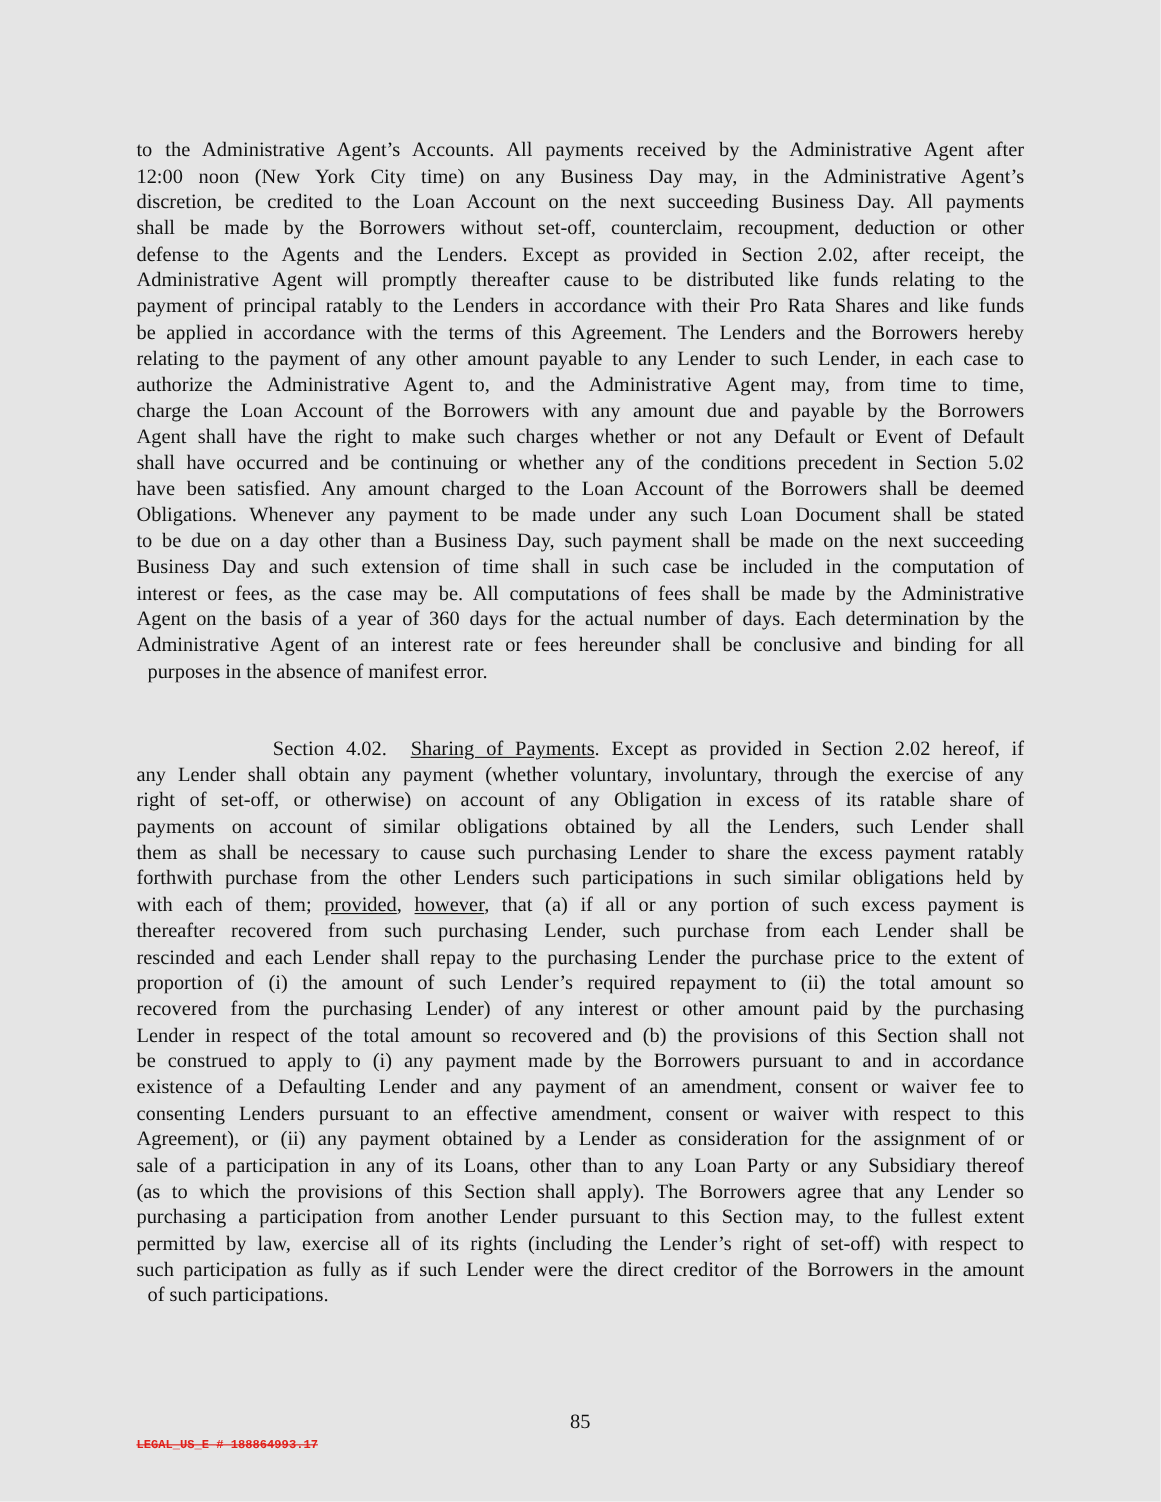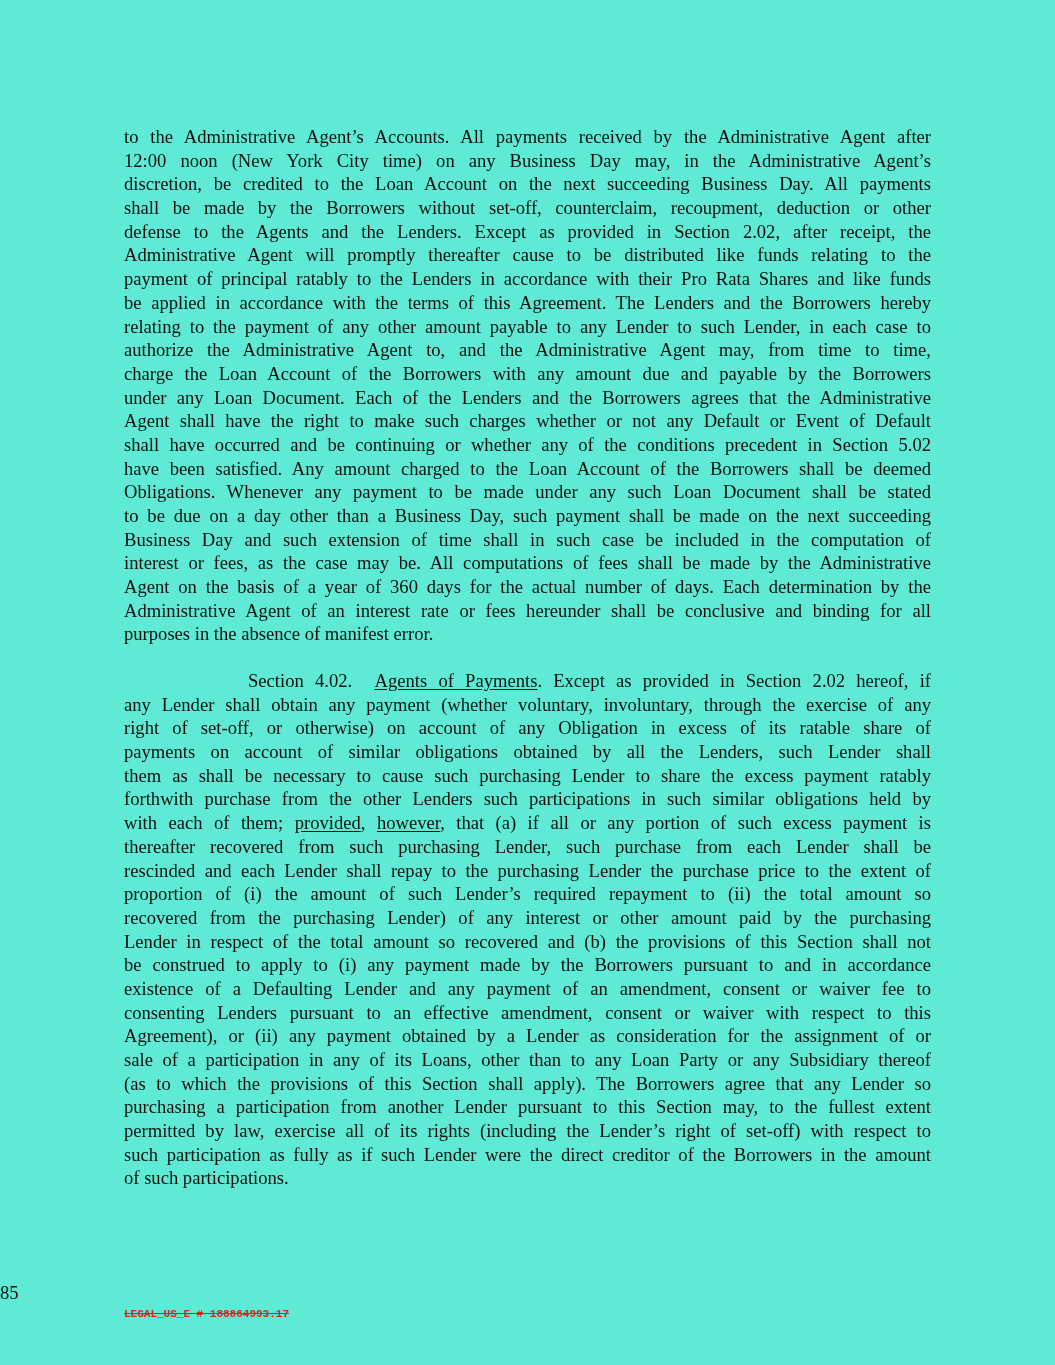--- a/index.html
+++ b/index.html
@@ -1,57 +1,56 @@
 <!DOCTYPE html>
 <html><head>
   <meta charset="utf-8">
   <style>
     html, body { margin: 0; padding: 0; background: #ffffff; }
     body { width: 1055px; height: 1365px; position: relative; overflow: hidden; }
-    .page { position: absolute; left: 0; top: 0; width: 1055px; height: 1365px; background: #5eead4; }
+    .page { position: absolute; left: 0; top: 0; width: 1055px; height: 1365px; background: #e5e5e5; }
     .para { position: absolute; left: 124px; width: 807px; font-family: "Liberation Serif", serif; font-size: 18.6px; color: #111; }
     .line { display: block; height: 23.7px; line-height: 23.7px; text-align: justify; text-align-last: justify; white-space: nowrap; overflow: visible; }
-    .line.last { text-align-last: left; }
+    .line.last { text-align-last: left; margin-left: 10px; }
     .line.indent { padding-left: 124px; }
     .u { text-decoration: underline; text-underline-offset: 2px; }
-    .page-number { position: absolute; left: 0; width: 1055px; top: 1282px; font-family: "Liberation Serif", serif; font-size: 18.6px; color: #111; }
+    .page-number { position: absolute; left: 0; width: 1055px; top: 1282px; text-align: center; font-family: "Liberation Serif", serif; font-size: 18.6px; color: #111; }
     .doc-id { position: absolute; left: 124px; top: 1308px; font-family: Liberation Mono, monospace; font-weight: bold; font-size: 11px; color: #e0201a; text-decoration: line-through; }
   </style>
 </head>
 <body>
 
 <div class="page">
 
   <div class="para" id="p1" style="top:125px;">
       <span class="line">to the Administrative Agent’s Accounts.  All payments received by the Administrative Agent after</span>
       <span class="line">12:00 noon (New York City time) on any Business Day may, in the Administrative Agent’s</span>
       <span class="line">discretion, be credited to the Loan Account on the next succeeding Business Day.  All payments</span>
       <span class="line">shall be made by the Borrowers without set-off, counterclaim, recoupment, deduction or other</span>
       <span class="line">defense to the Agents and the Lenders.  Except as provided in Section 2.02, after receipt, the</span>
       <span class="line">Administrative Agent will promptly thereafter cause to be distributed like funds relating to the</span>
       <span class="line">payment of principal ratably to the Lenders in accordance with their Pro Rata Shares and like funds</span>
       <span class="line">be applied in accordance with the terms of this Agreement.  The Lenders and the Borrowers hereby</span>
       <span class="line">relating to the payment of any other amount payable to any Lender to such Lender, in each case to</span>
       <span class="line">authorize the Administrative Agent to, and the Administrative Agent may, from time to time,</span>
       <span class="line">charge the Loan Account of the Borrowers with any amount due and payable by the Borrowers</span>
-      <span class="line">under any Loan Document.  Each of the Lenders and the Borrowers agrees that the Administrative</span>
       <span class="line">Agent shall have the right to make such charges whether or not any Default or Event of Default</span>
       <span class="line">shall have occurred and be continuing or whether any of the conditions precedent in Section 5.02</span>
       <span class="line">have been satisfied.  Any amount charged to the Loan Account of the Borrowers shall be deemed</span>
       <span class="line">Obligations.  Whenever any payment to be made under any such Loan Document shall be stated</span>
       <span class="line">to be due on a day other than a Business Day, such payment shall be made on the next succeeding</span>
       <span class="line">Business Day and such extension of time shall in such case be included in the computation of</span>
       <span class="line">interest or fees, as the case may be.  All computations of fees shall be made by the Administrative</span>
       <span class="line">Agent on the basis of a year of 360 days for the actual number of days.  Each determination by the</span>
       <span class="line">Administrative Agent of an interest rate or fees hereunder shall be conclusive and binding for all</span>
       <span class="line last">purposes in the absence of manifest error.</span>
     </div>
 
   <div class="para" id="p2" style="top:669px;">
-    <span class="line indent"><span>Section 4.02.</span>&nbsp;&nbsp;<span class="u">Agents of Payments</span><span>.  Except as provided in Section 2.02 hereof, if</span></span>
+    <span class="line indent"><span>Section 4.02.</span>&nbsp;&nbsp;<span class="u">Sharing of Payments</span><span>.  Except as provided in Section 2.02 hereof, if</span></span>
     <div id="p2a">
         <span class="line">any Lender shall obtain any payment (whether voluntary, involuntary, through the exercise of any</span>
         <span class="line">right of set-off, or otherwise) on account of any Obligation in excess of its ratable share of</span>
         <span class="line">payments on account of similar obligations obtained by all the Lenders, such Lender shall</span>
         <span class="line">them as shall be necessary to cause such purchasing Lender to share the excess payment ratably</span>
         <span class="line">forthwith purchase from the other Lenders such participations in such similar obligations held by</span>
       </div>
     <span class="line"><span>with each of them; </span><span class="u">provided</span><span>, </span><span class="u">however</span><span>, that (a) if all or any portion of such excess payment is</span></span>
     <div id="p2b">
         <span class="line">thereafter recovered from such purchasing Lender, such purchase from each Lender shall be</span>

